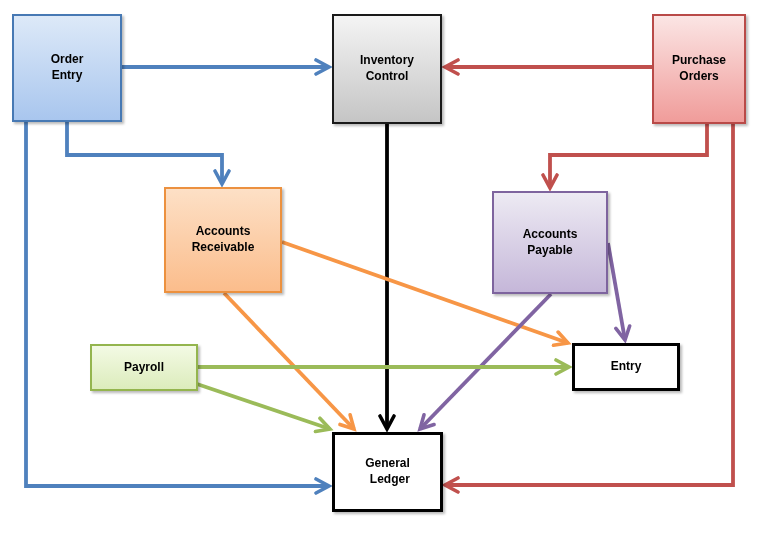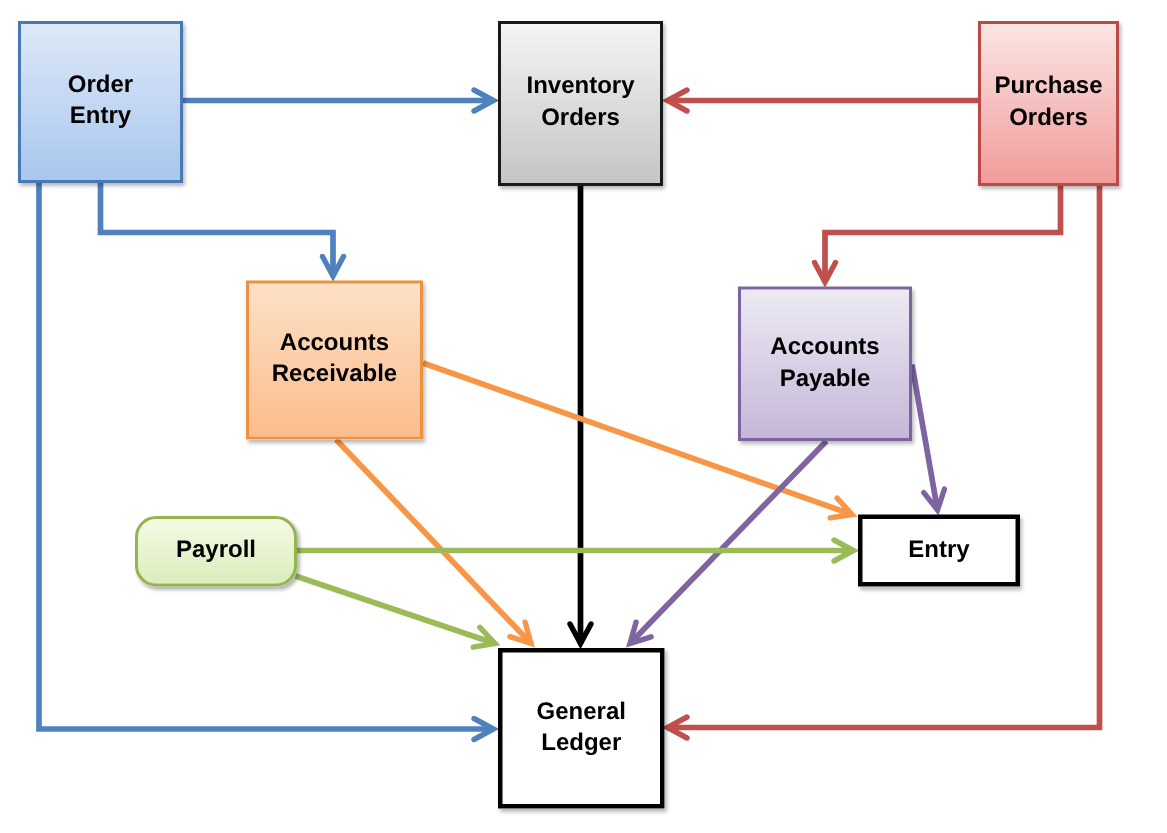--- a/index.html
+++ b/index.html
@@ -24,34 +24,34 @@
     align-items: center;
     justify-content: center;
     text-align: center;
     z-index: 2;
     border-style: solid;
     border-width: 2px;
     box-shadow: 1.5px 2px 2.5px rgba(0,0,0,0.28);
   }
   .node .label {
     font-weight: bold;
-    font-size: 16px;
+    font-size: 12px;
     line-height: 1.3;
     color: #000000;
     white-space: pre-line;
   }
   
   .n-order-entry        { left: 12px;  top: 14px;  width: 110px; height: 108px; }
   .n-inventory-control  { left: 332px; top: 14px;  width: 110px; height: 110px; }
   .n-purchase-orders    { left: 652px; top: 14px;  width: 94px; height: 110px; }
   .n-accounts-receivable{ left: 164px; top: 187px; width: 118px; height: 106px; }
   .n-accounts-payable   { left: 492px; top: 191px; width: 116px; height: 103px; }
-  .n-payroll            { left: 90px;  top: 344px; width: 108px; height: 47px; border-radius: 14px;  }
+  .n-payroll            { left: 90px;  top: 344px; width: 108px; height: 47px;  }
   .n-bank               { left: 572px; top: 343px; width: 108px; height: 48px;  border-width: 3px; }
-  .n-general-ledger     { left: 332px; top: 432px; width: 111px; height: 107px; border-width: 3px; }
+  .n-general-ledger     { left: 332px; top: 432px; width: 111px; height: 80px; border-width: 3px; text-align: right; }
 </style>
 </head>
 <body>
 
 <div class="canvas">
 
   <svg id="conn-svg" xmlns="http://www.w3.org/2000/svg" viewBox="0 0 778 555">
       <defs>
         <marker id="arrow-4f81bd" markerUnits="userSpaceOnUse" markerWidth="20" markerHeight="20" refX="15" refY="9" orient="auto">
           <path d="M2,2 L15,9 L2,16" fill="none" stroke="#4f81bd" stroke-width="3.6" stroke-linecap="round"></path>
@@ -87,21 +87,21 @@
       <polyline points="733,124 733,485 445,485" fill="none" stroke="#c0504d" stroke-width="3.8" stroke-linejoin="miter" marker-end="url(#arrow-c0504d)"></polyline>
     </svg>
 
   <div class="node n-order-entry" style="background: linear-gradient(rgb(221, 233, 248), rgb(169, 198, 238)); border-color: rgb(71, 121, 180);">
     <span class="label">Order
 Entry</span>
   </div>
 
   <div class="node n-inventory-control" style="background: linear-gradient(rgb(244, 244, 244), rgb(197, 197, 197)); border-color: rgb(26, 26, 26);">
     <span class="label">Inventory
-Orders</span>
+Control</span>
   </div>
 
   <div class="node n-purchase-orders" style="background: linear-gradient(rgb(251, 229, 228), rgb(240, 156, 154)); border-color: rgb(185, 74, 72);">
     <span class="label">Purchase
 Orders</span>
   </div>
 
   <div class="node n-accounts-receivable" style="background: linear-gradient(rgb(253, 224, 198), rgb(251, 189, 140)); border-color: rgb(236, 145, 63);">
     <span class="label">Accounts
 Receivable</span>

